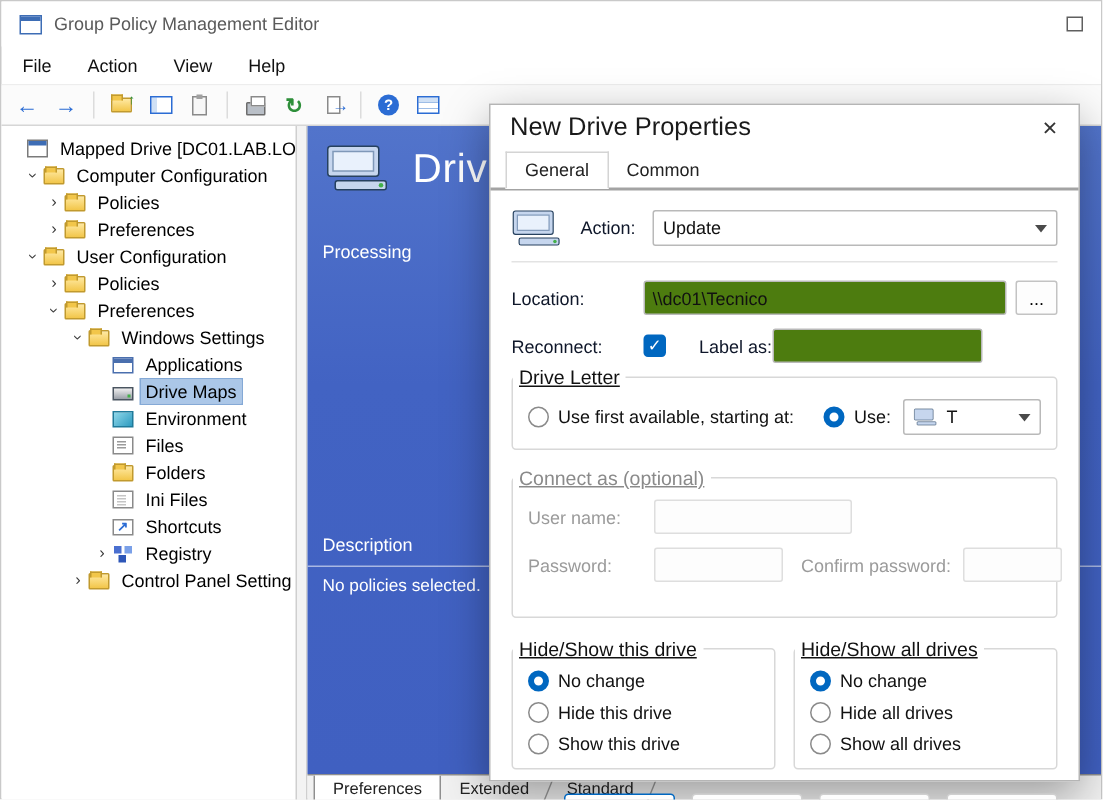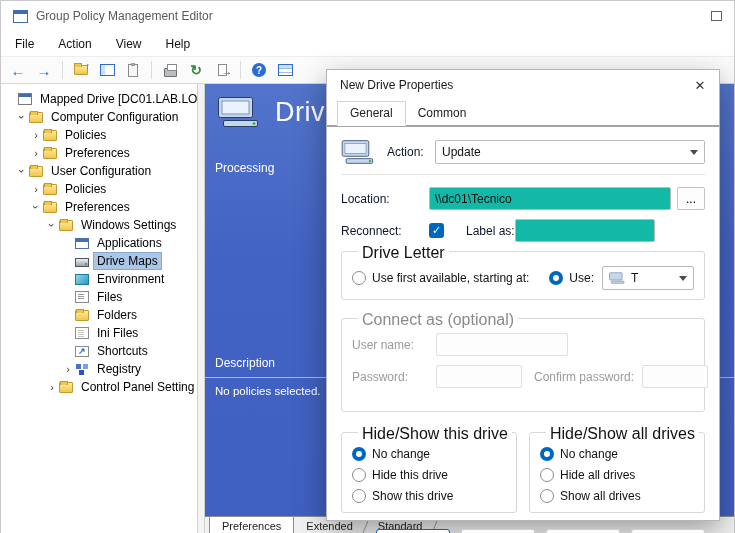--- a/index.html
+++ b/index.html
@@ -89,42 +89,42 @@
 
   
   .tabstrip { height:18px; background:#f1f1f1; border-top:1px solid #8f8f8f; display:flex; align-items:stretch; padding-left:4px; font-size:11px; color:#222; }
   .rtab { display:flex; align-items:center; padding:0 12px; white-space:nowrap; }
   .rtab.active { background:#fff; border:1px solid #8f8f8f; border-top:none; border-bottom:none; }
   .rsep { width:1px; background:#9a9a9a; margin-top:3px; transform:skewX(-22deg); }
 
   
   .dialog { position:absolute; left:325px; top:68px; width:394px; height:452px; background:#fff; border:1px solid #b5b5b5; box-shadow:0 10px 28px rgba(0,0,0,.35); z-index:10; }
   .dlg-titlebar { height:30px; display:flex; align-items:center; padding:0 8px 0 13px; }
-  .dlg-title { flex:1; font-size:12px; color:#1a1a1a; }
+  .dlg-title { flex:1; font-size:17px; color:#1a1a1a; }
   .dlg-close { width:22px; height:22px; display:flex; align-items:center; justify-content:center; font-size:13px; color:#333; cursor:pointer; }
   .dlg-close::before { content:"✕"; }
   .dlg-tabs { padding:0 0 0 10px; border-bottom:2px solid #a3a3a3; display:flex;align-items:center; }
   .dtab { padding:4px 12px 5px; font-size:12px; color:#222; position:relative; top:1px; cursor:pointer; }
   .dtab.active { background:#fff; border:1px solid #d4d4d4; border-bottom:1px solid #fff; }
   .dlg-body { padding:12px 14px 10px; position:relative; height:395px; }
 
   .drow { display:flex; align-items:center; margin-bottom:9px; }
   .flabel { width:88px; flex:0 0 88px; font-size:12px; color:#0f172a; }
-  .dinput { height:23px; border:1px solid #b9b9b9; border-radius:2px; font-size:12px; padding:0 5px; font-family:"Liberation Sans",sans-serif; color:#111; background:#14b8a6; }
+  .dinput { height:23px; border:1px solid #b9b9b9; border-radius:2px; font-size:12px; padding:0 5px; font-family:"Liberation Sans",sans-serif; color:#111; background:#4d7c0f; }
   .dinput:disabled { border-color:#dedede; background:#fdfdfd; }
   .combo { height:24px; border:1px solid #b9b9b9; border-radius:2px; background:#fff; display:flex; align-items:center; padding:0 6px; font-size:12px; color:#111; cursor:pointer; }
   .combo .cval { flex:1; }
   .caret { width:0; height:0; border-left:4px solid transparent; border-right:4px solid transparent; border-top:5px solid #4a4a4a; margin-left:6px; }
   .hr { height:1px; background:#e3e3e3; margin:4px 0 12px; }
   .browse-btn { width:28px; height:23px; margin-left:6px; background:#fdfdfd; border:1px solid #c3c3c3; border-radius:2px; font-size:12px; cursor:pointer; }
   .cbx { width:15px; height:15px; border-radius:3px; background:#0067c0; color:#fff; display:flex; align-items:center; justify-content:center; font-size:11px; cursor:pointer; }
   .cbx::before { content:"✓"; }
 
   .group { position:relative; border:1px solid #d8d8d8; border-radius:3px; padding:14px 10px 9px; margin-bottom:14px; background:#fff; }
-  .gtitle { position:absolute; top:-8px; left:16px; background:#fff; padding:0 4px; font-size:16px; color:#111; }
+  .gtitle { position:absolute; top:-8px; left:0; background:#fff; padding:0 4px; font-size:13px; color:#111;text-decoration:underline; }
   .gtitle.dim { color:#8a8a8a; }
 
   .radio { width:14px; height:14px; flex:0 0 14px; border-radius:50%; border:1px solid #8a8a8a; background:#fff; cursor:pointer; }
   .radio.on { border:4px solid #0067c0; }
   .ropt { display:flex; align-items:flex-start; gap:6px; font-size:12px; color:#111; }
   .rlabel { white-space:nowrap; }
 
   .dl-row { display:flex; align-items:center; }
   .drive-combo { width:92px; margin-left:8px; }
   .dim-label { color:#9b9b9b; font-size:12px; }

